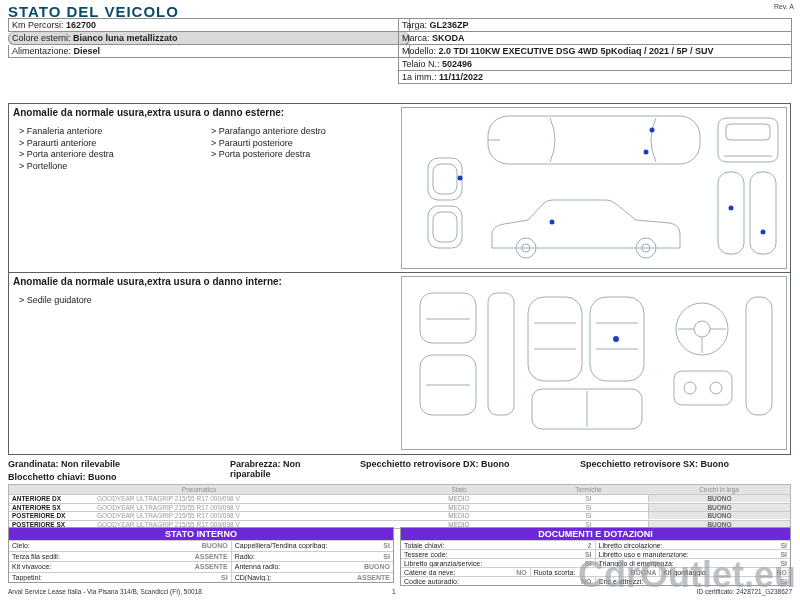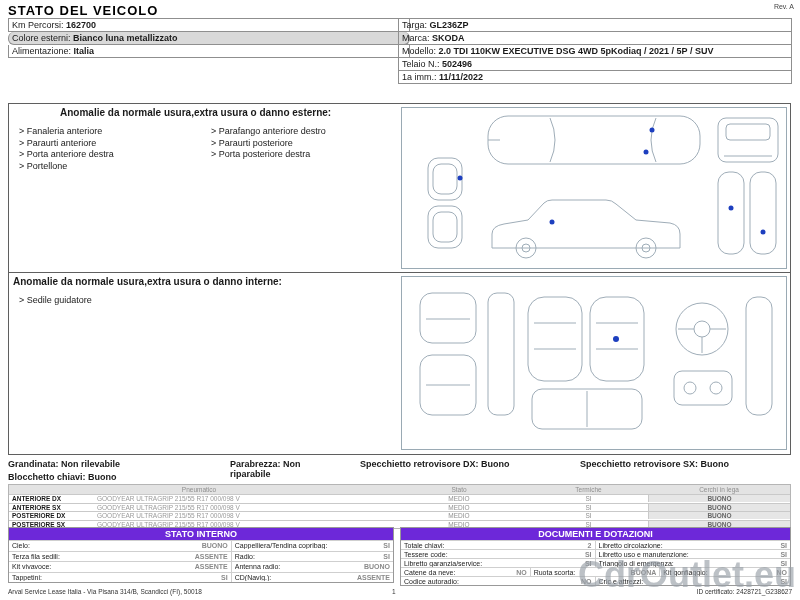--- a/index.html
+++ b/index.html
@@ -1,29 +1,29 @@
 <!DOCTYPE html>
 <html><head>
 <meta charset="utf-8">
 <style>
   * { margin:0; padding:0; box-sizing:border-box; }
   html,body { width:800px; height:600px; }
   body { font-family:"Liberation Sans", sans-serif; background:#fff; color:#1a1a1a; position:relative; overflow:hidden; }
   .abs { position:absolute; }
-  .page-title { left:8px; top:3px; font-size:13px; font-weight:bold; color:#000000; letter-spacing:1px; }
+  .page-title { left:8px; top:3px; font-size:15px; font-weight:bold; color:#0c4a6e; letter-spacing:1px; }
   .rev { right:6px; top:3px; font-size:7px; color:#444; }
   .info { top:18px; }
   .info-left { left:8px; width:402px; }
   .info-right { left:398px; width:394px;border-radius:30px; }
   .field { border:1px solid #8f8f8f; border-top:none; min-height:13px; line-height:12px; font-size:9px; padding:0 3px; }
   .field:first-child { border-top:1px solid #8f8f8f; }
   .field.shaded { background:#d9d9d9;border-radius:6px; }
   .field .val { font-weight:bold; }
   .bigbox { left:8px; width:783px; border:1px solid #5f5f5f; }
-  .box-ext { top:103px; height:170px;padding-left:47px; }
+  .box-ext { top:103px; height:170px; }
   .box-int { top:273px; height:182px; border-top:none; }
   .box-title { font-size:10px; font-weight:bold; padding:3px 4px 2px; }
   .anoms { left:10px; top:22px; display:flex; font-size:9px; line-height:11.5px; }
   .anoms .col { width:192px; }
   .diagram { right:3px; top:3px; border:1px solid #9aaab4; background:#fff; }
   .diag-ext { width:386px; height:162px; }
   .diag-int { width:386px; height:174px; }
   svg .ln { fill:none; stroke:#9fadb8; stroke-width:1; }
   svg .dot { fill:#1d3fbf; }
   .cond { left:8px; top:459px; width:784px; height:24px; font-size:9px; font-weight:bold; }
@@ -65,21 +65,21 @@
 </style>
 </head>
 <body>
 
 <div class="abs page-title">STATO DEL VEICOLO</div>
 <div class="abs rev">Rev. A</div>
 
 <div class="abs info info-left">
   <div class="field"><span class="lbl">Km Percorsi:</span> <span class="val">162700</span></div>
   <div class="field shaded"><span class="lbl">Colore esterni:</span> <span class="val">Bianco luna metallizzato</span></div>
-  <div class="field"><span class="lbl">Alimentazione:</span> <span class="val">Italia</span></div>
+  <div class="field"><span class="lbl">Alimentazione:</span> <span class="val">Diesel</span></div>
 </div>
 
 <div class="abs info info-right">
   <div class="field"><span class="lbl">Targa:</span> <span class="val">GL236ZP</span></div>
   <div class="field"><span class="lbl">Marca:</span> <span class="val">SKODA</span></div>
   <div class="field"><span class="lbl">Modello:</span> <span class="val">2.0 TDI 110KW EXECUTIVE DSG 4WD 5pKodiaq / 2021 / 5P / SUV</span></div>
   <div class="field"><span class="lbl">Telaio N.:</span> <span class="val">502496</span></div>
   <div class="field"><span class="lbl">1a imm.:</span> <span class="val">11/11/2022</span></div>
 </div>
 

